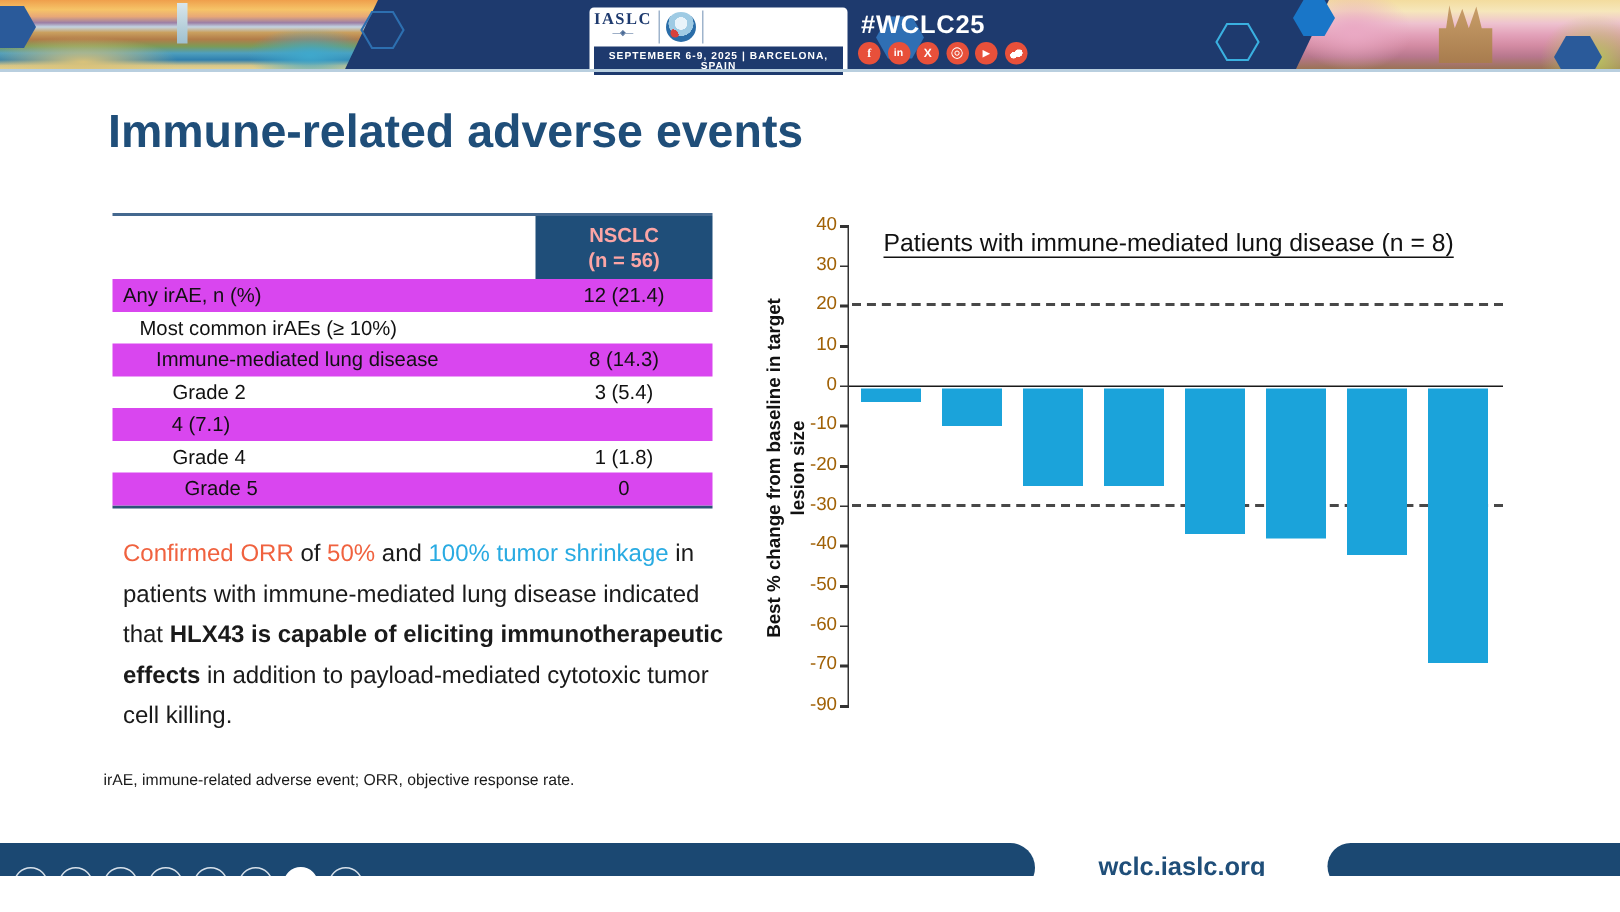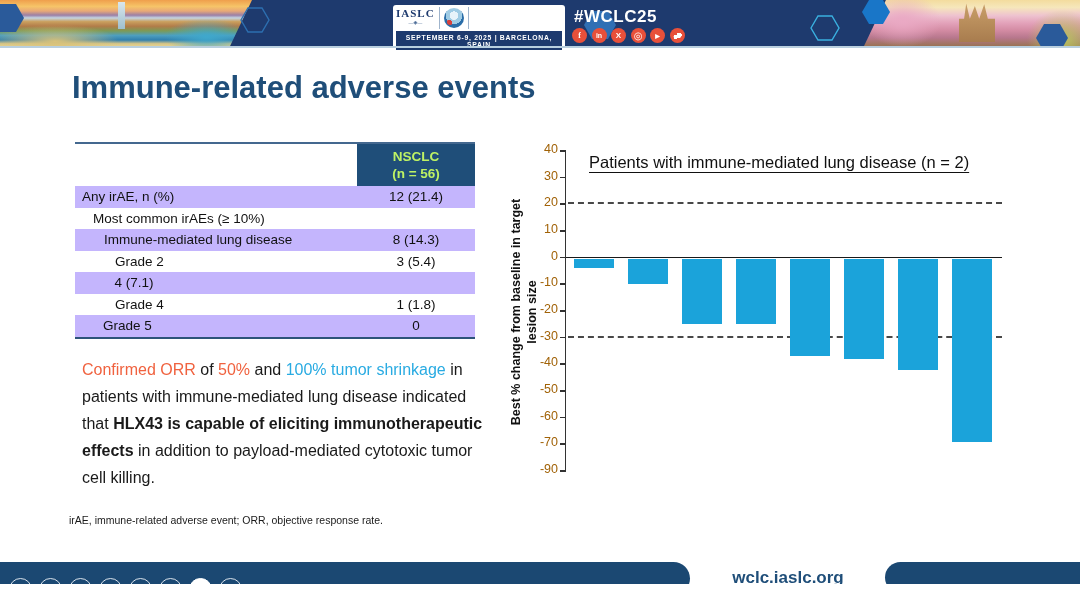--- a/index.html
+++ b/index.html
@@ -49,24 +49,24 @@
     background:radial-gradient(circle at 30% 65%, #fff 2.1px, rgba(255,255,255,0) 2.3px),
                radial-gradient(circle at 68% 38%, #fff 2.5px, rgba(255,255,255,0) 2.7px); }
 
   
   .page-title { position:absolute; left:72px; top:70px; font-size:31px; font-weight:bold; color:#1f4e79; }
 
   
   .irae-table { position:absolute; left:75px; top:142px; width:400px; border-top:2px solid #44688f; border-bottom:2px solid #2d5379; font-size:13.5px; color:#111; }
   .thead { display:flex; }
   .th-empty { flex:1; background:#fff; }
-  .th-nsclc { width:118px; background:#1f4e79; color:#bef264; font-weight:bold; text-align:center;
+  .th-nsclc { width:118px; background:#1f4e79; color:#fca5a5; font-weight:bold; text-align:center;
     padding:4px 0; line-height:17px; font-size:13.5px; }
   .trow { display:flex; align-items:center; height:21.5px; }
-  .trow.shaded { background:#c4b5fd; }
+  .trow.shaded { background:#d946ef; }
   .tcell-label { flex:1; white-space:nowrap; }
   .tcell-value { width:118px; text-align:center; }
 
   
   .summary { position:absolute; left:82px; top:356px; width:412px; font-size:16px; line-height:27px; color:#1a1a1a; }
   .seg-orange { color:#f0623f; }
   .seg-cyan { color:#29abe2; }
   .seg-bold { font-weight:bold; }
 
   .footnote { position:absolute; left:69px; top:514px; font-size:10.5px; color:#1a1a1a; }
@@ -165,32 +165,32 @@
           <div class="tcell-value">3 (5.4)</div>
         </div>
         <div class="trow shaded">
           <div class="tcell-value">4 (7.1)</div>
         </div>
         <div class="trow">
           <div class="tcell-label" style="padding-left: 40px;">Grade 4</div>
           <div class="tcell-value">1 (1.8)</div>
         </div>
         <div class="trow shaded">
-          <div class="tcell-label" style="padding-left: 28px;">Grade 5</div>
+          <div class="tcell-label" style="padding-left: 48px;">Grade 5</div>
           <div class="tcell-value">0</div>
         </div>
       </div>
   </div>
 
   <p class="summary"><span class="seg-orange">Confirmed ORR</span><span> of </span><span class="seg-orange">50%</span><span> and </span><span class="seg-cyan">100% tumor shrinkage</span><span> in patients with immune-mediated lung disease indicated that </span><span class="seg-bold">HLX43 is capable of eliciting immunotherapeutic effects</span><span> in addition to payload-mediated cytotoxic tumor cell killing.</span></p>
 
   <div class="footnote">irAE, immune-related adverse event; ORR, objective response rate.</div>
 
   <div class="chart">
-    <div class="chart-title">Patients with immune-mediated lung disease (n = 2)</div>
+    <div class="chart-title">Patients with immune-mediated lung disease (n = 8)</div>
     <div class="chart-ylabel">
       <div>Best % change from baseline in target</div>
       <div>lesion size</div>
     </div>
     <div class="chart-plot">
         <div class="ytick" style="top: -8px;">40</div>
         <div class="ytickmark" style="top: 0px;"></div>
         <div class="ytick" style="top: 18.6667px;">30</div>
         <div class="ytickmark" style="top: 26.6667px;"></div>
         <div class="ytick" style="top: 45.3333px;">20</div>

